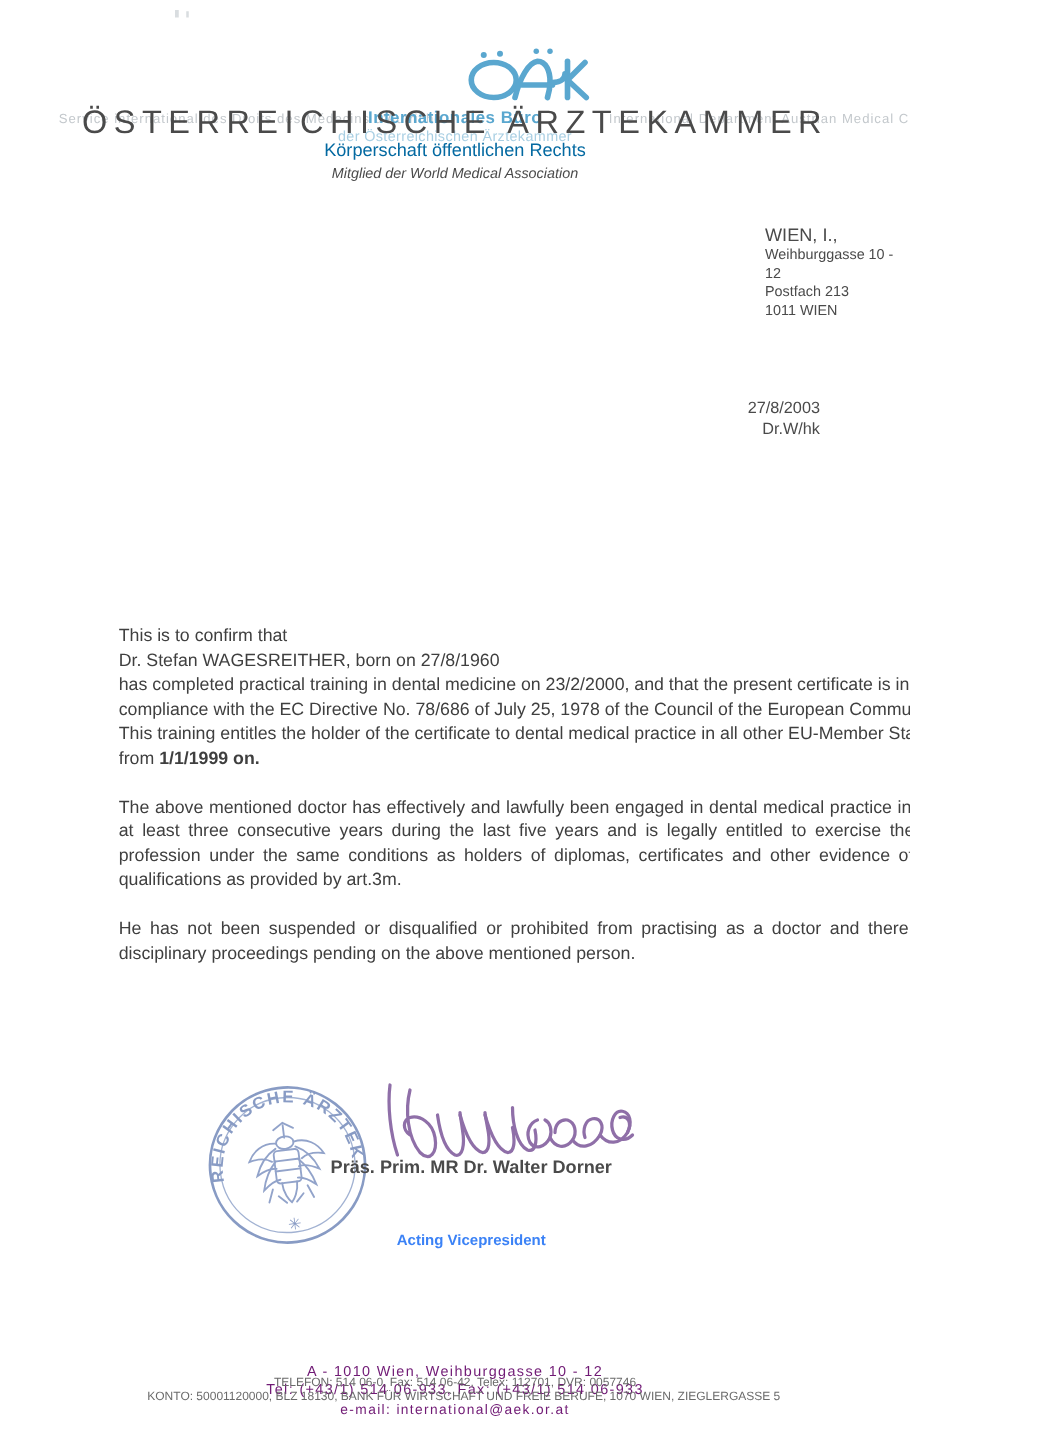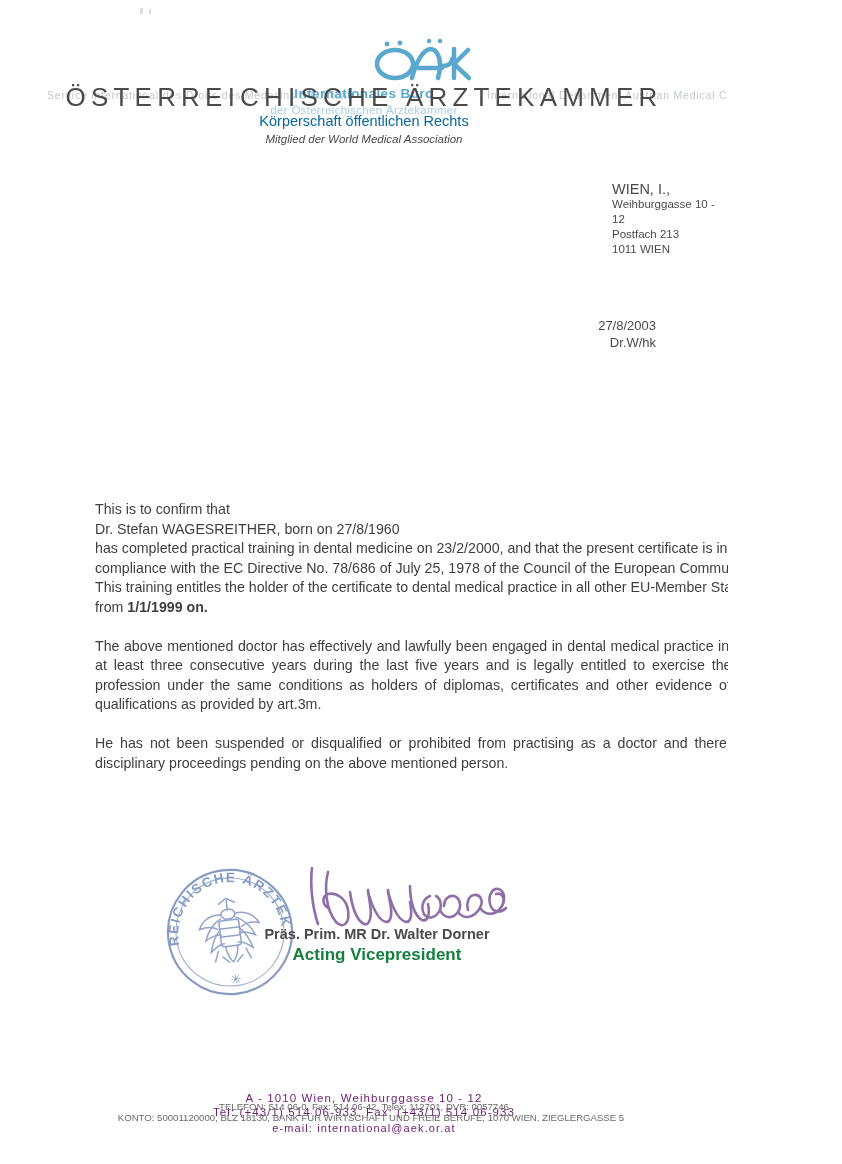--- a/index.html
+++ b/index.html
@@ -167,24 +167,24 @@
     right: 0;
     top: 926px;
     text-align: center;
     font-size: 14.5px;
     color: #4a4a4a;
   }
   #sig-role {
     position: absolute;
     left: 0;
     right: 0;
-    top: 945px;
-    text-align: center;
-    font-size: 17px;
-    color: #15803d;
+    top: 985px;
+    text-align: center;
+    font-size: 12px;
+    color: #3b82f6;
   }
   #sig-name, #sig-role { padding-left: 26px; font-weight: bold; }
 
   
   #stamp {
     position: absolute;
     left: 160px;
     top: 862px;
     width: 140px;
     height: 140px;

